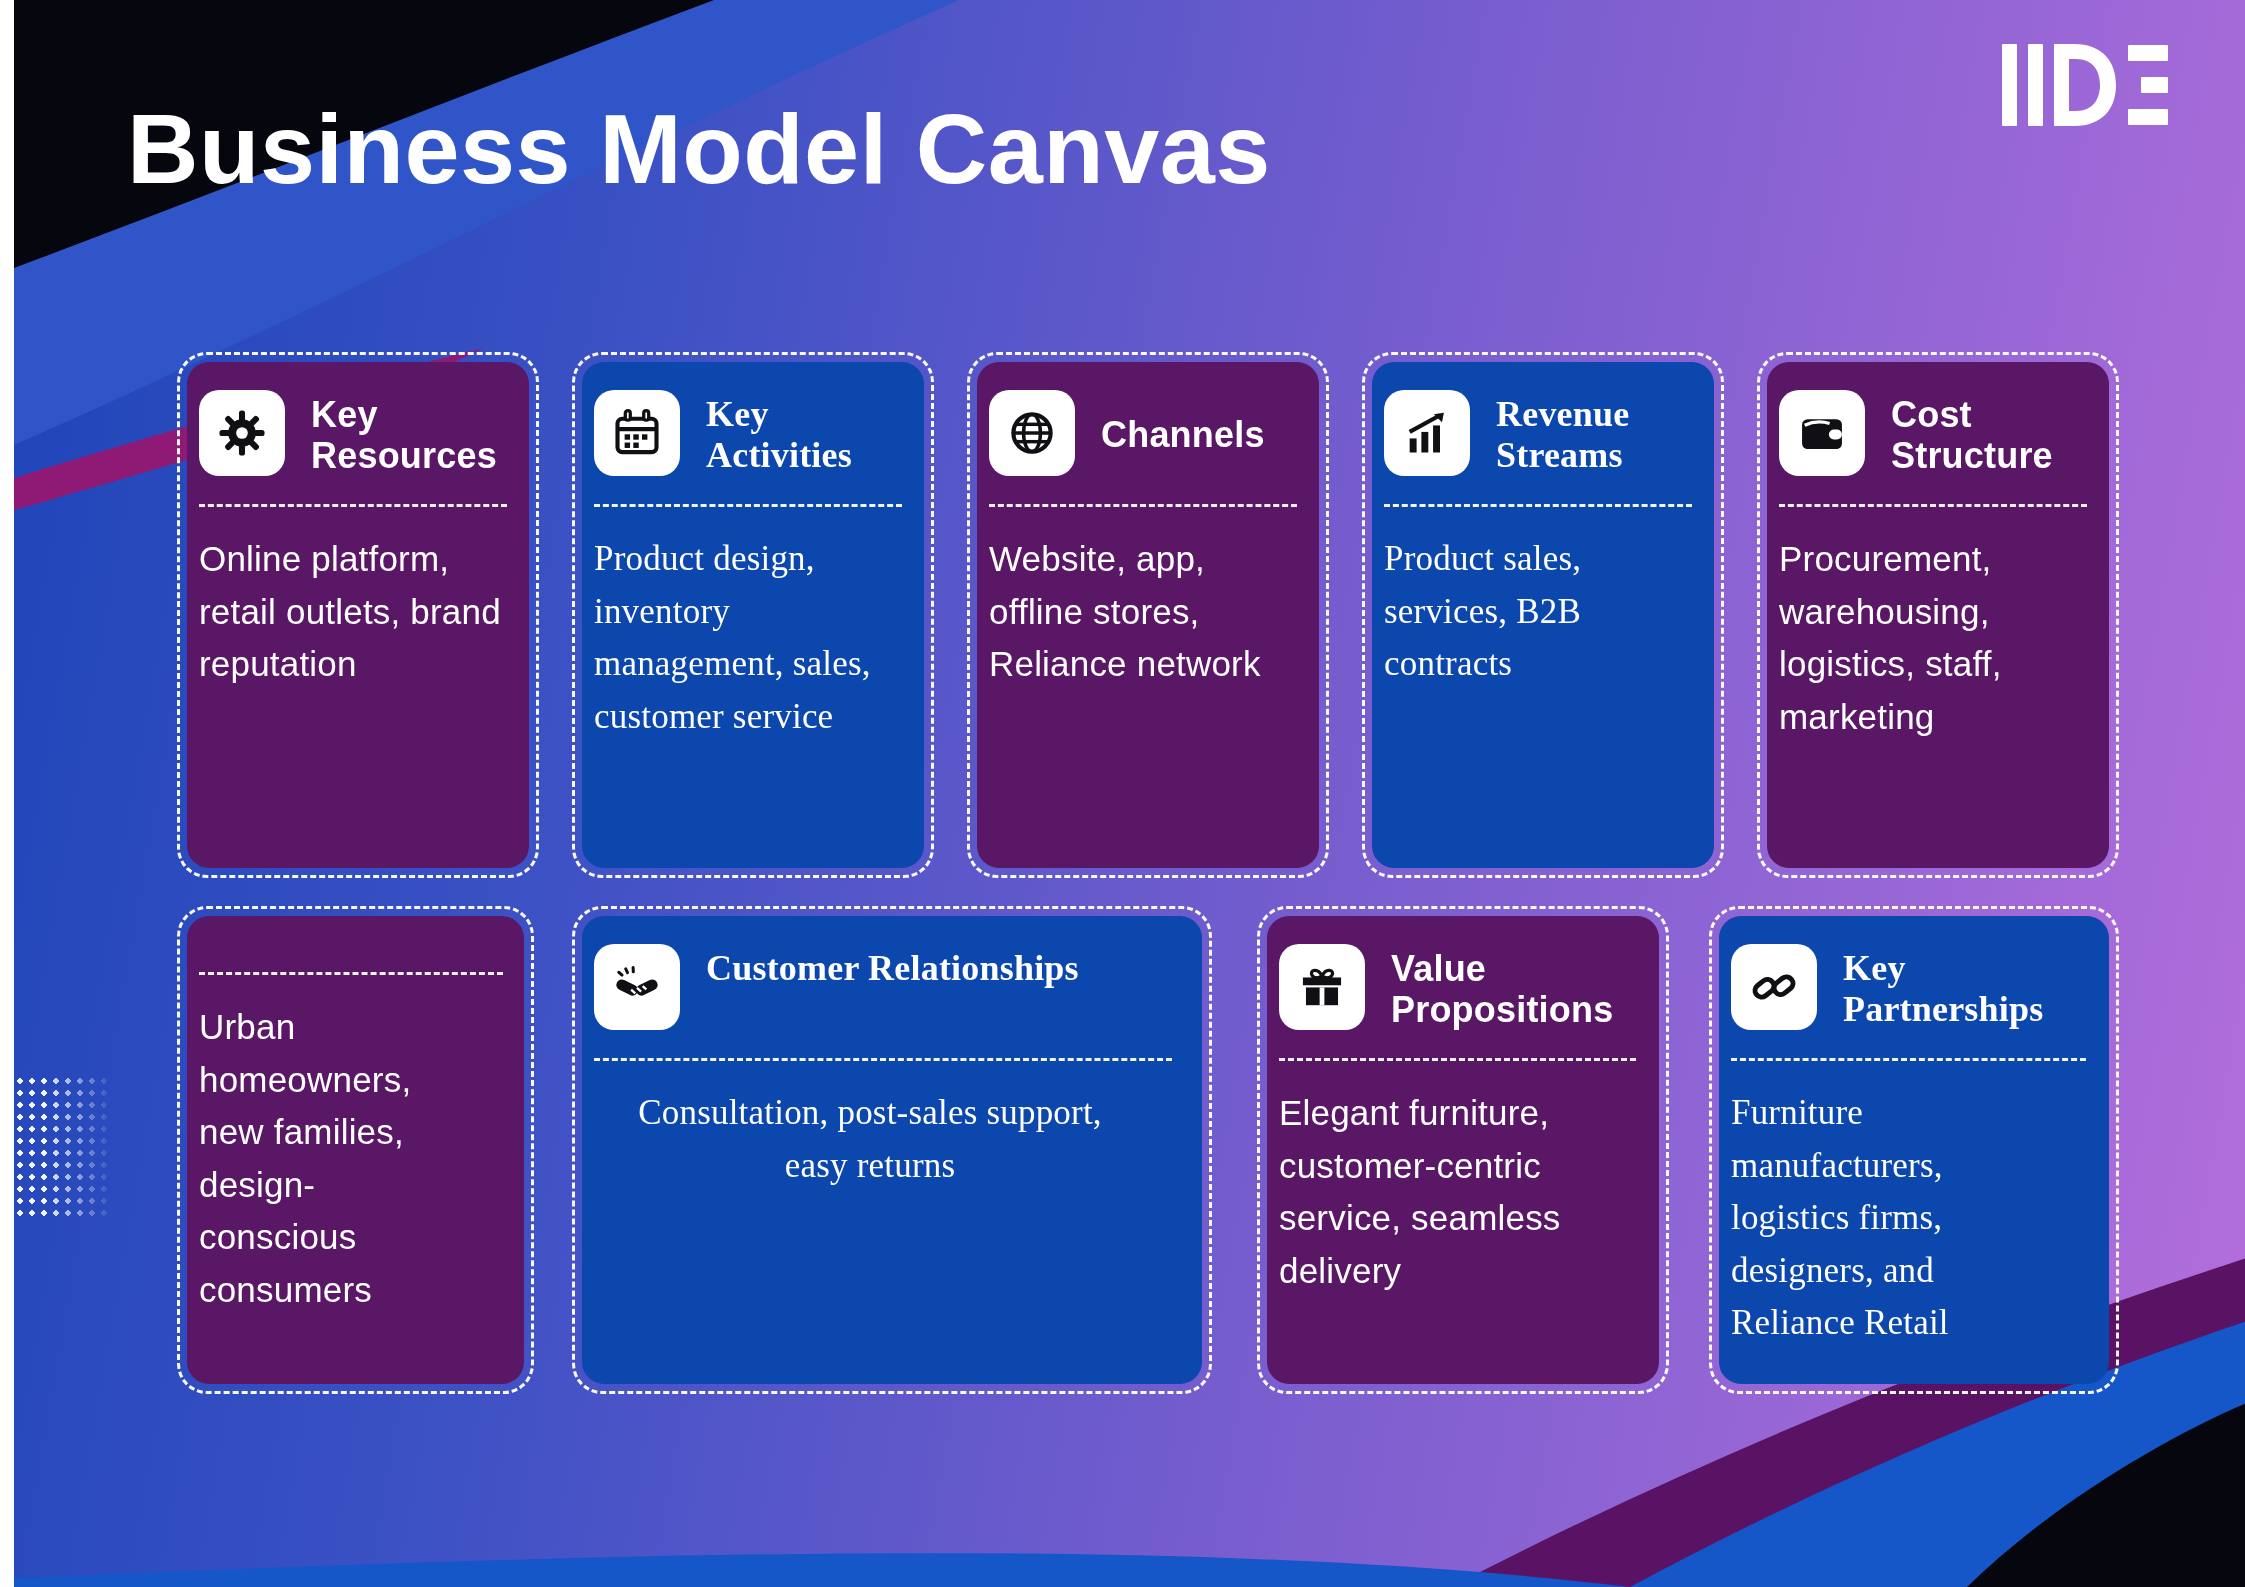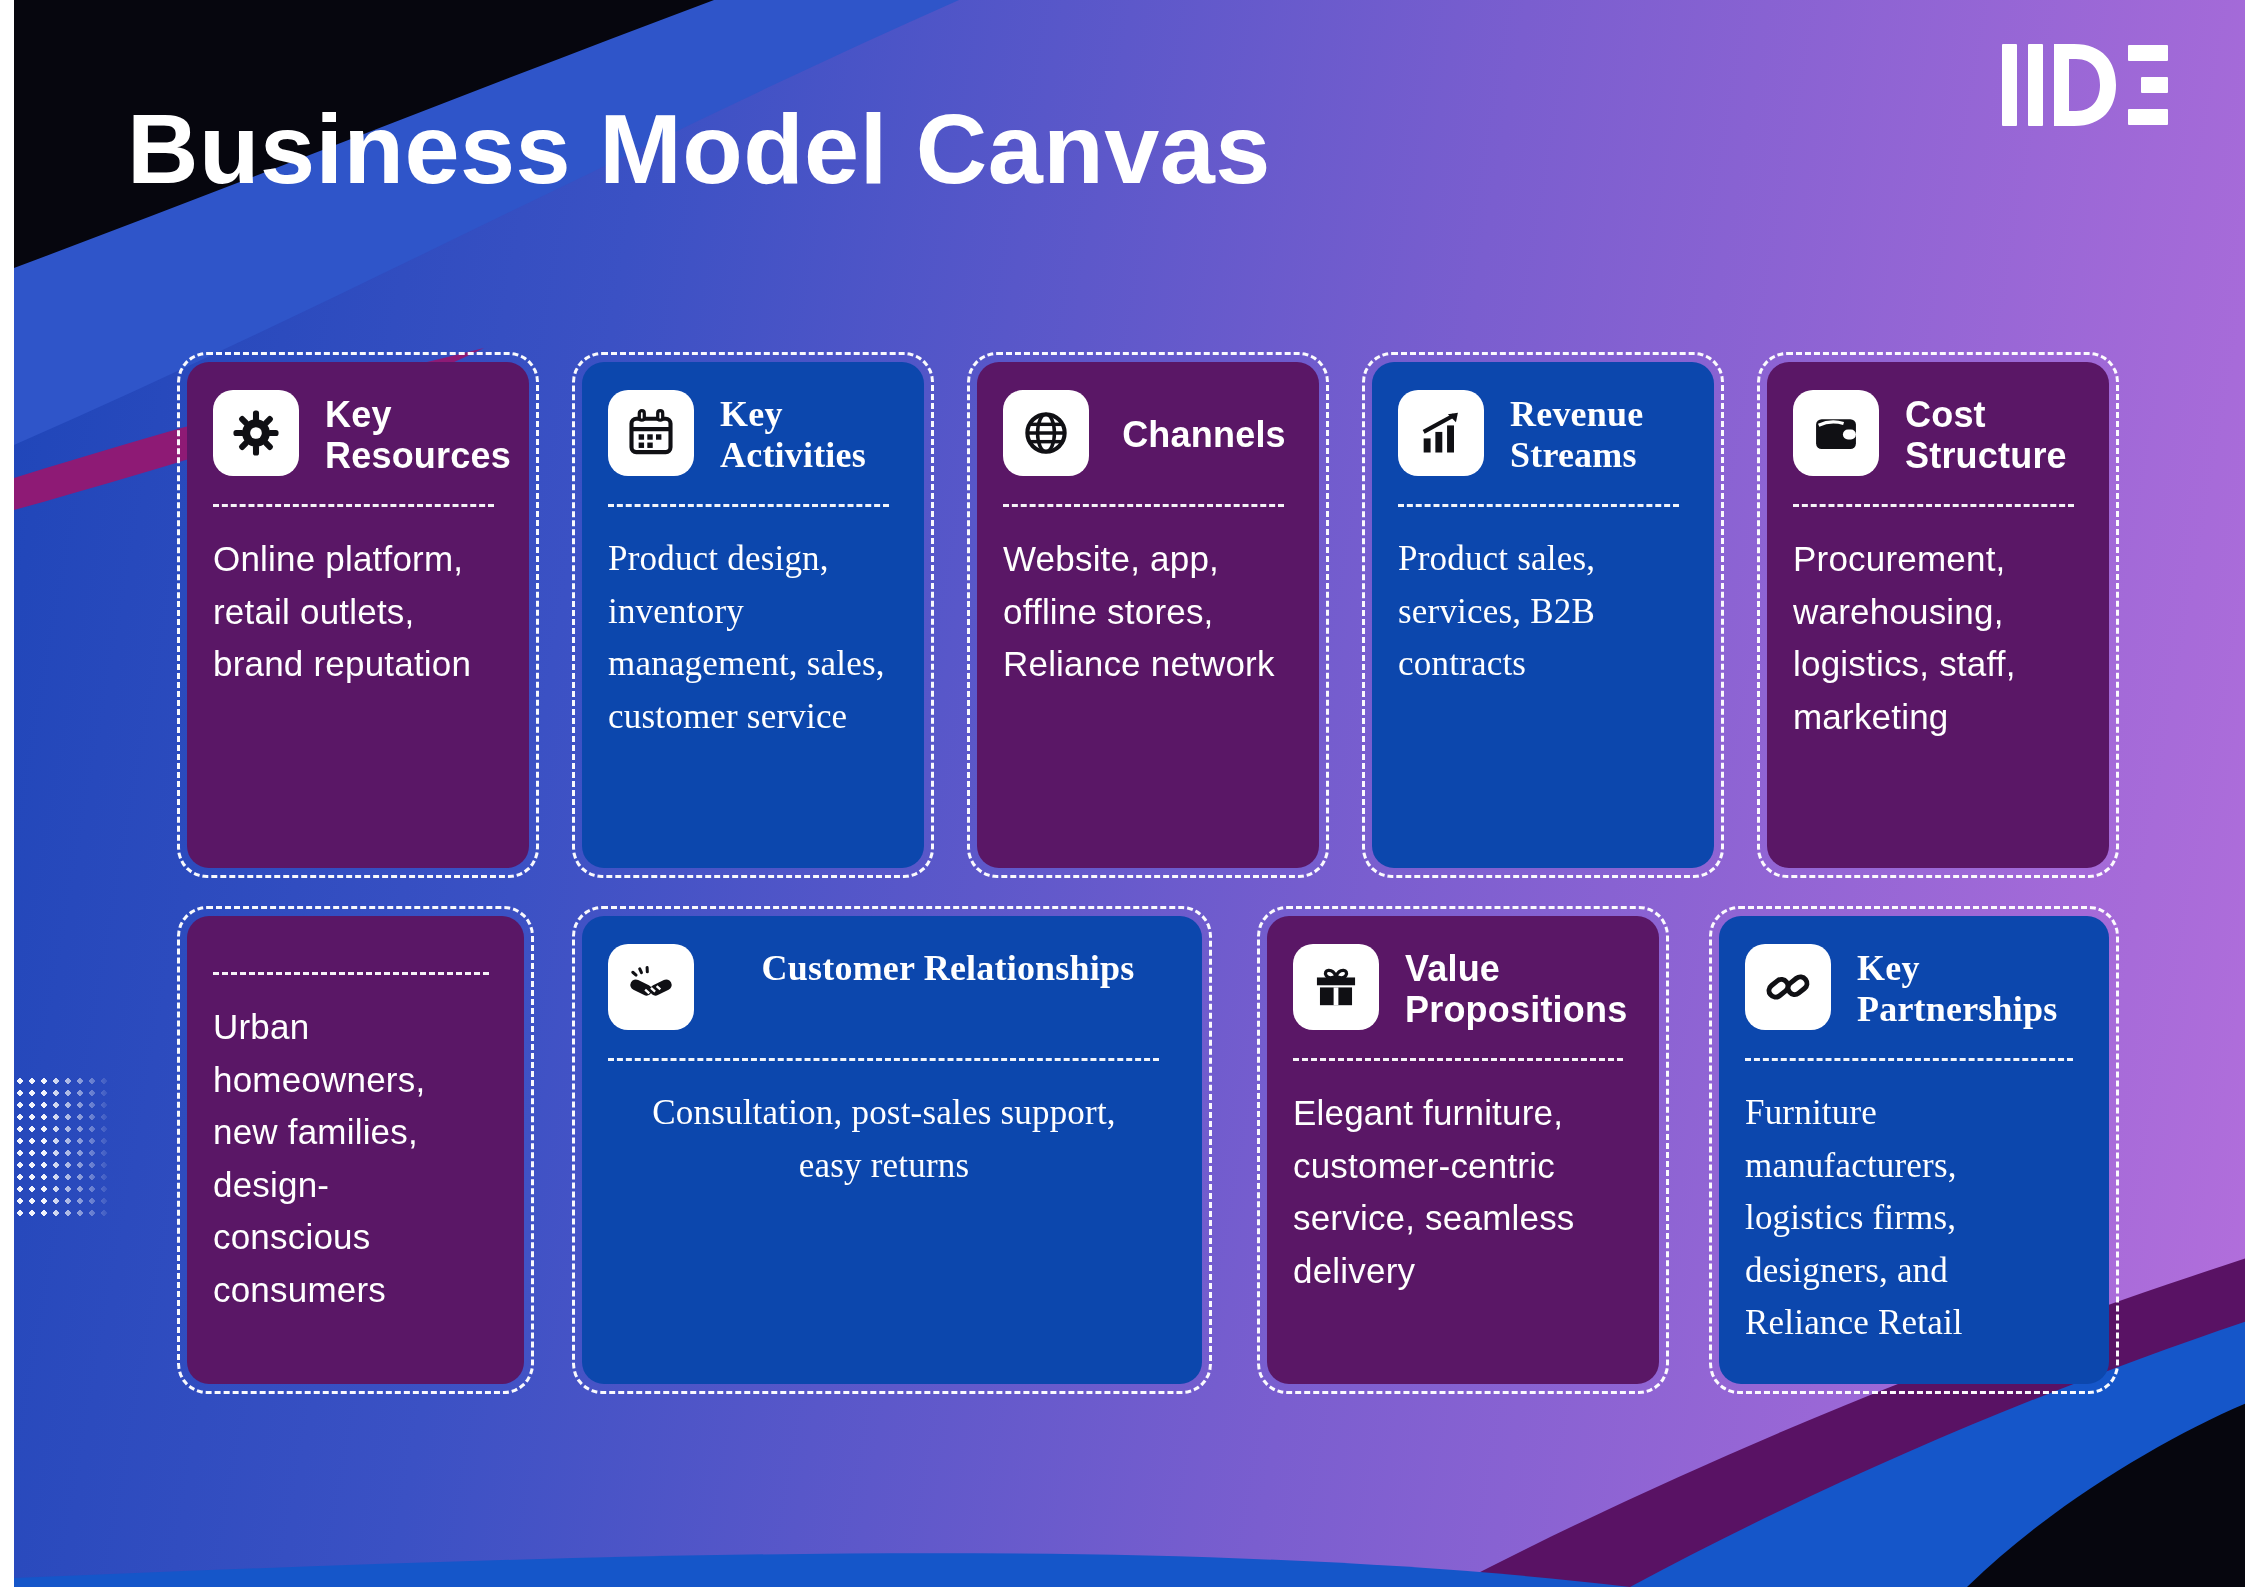--- a/index.html
+++ b/index.html
@@ -35,35 +35,35 @@
   .logo .ee .e1,.logo .ee .e3{width:40px;}
   .logo .ee .e2{width:27px;}
 
   
   .card{
     position:absolute;border:3px dashed rgba(255,255,255,.97);border-radius:30px;padding:7px;
     box-sizing:border-box;
   }
   .card-inner{
     width:100%;height:100%;border-radius:22px;box-sizing:border-box;
-    padding:28px 26px;color:#fff;
+    padding:28px 12px;color:#fff;
   }
   .card.purple .card-inner{background:#5a1766;}
   .card.blue   .card-inner{background:#0c47ad;font-family:Liberation Serif, serif;}
   .card-header{display:flex;align-items:flex-start;gap:26px;}
   .card.v-center .card-header{align-items:center;}
   .icon-tile{
     flex:0 0 auto;width:86px;height:86px;background:#fff;border-radius:20px;
     display:flex;align-items:center;justify-content:center;
   }
   .icon-tile svg{width:52px;height:52px;display:block;}
   .card-title{
     font-size:36px;font-weight:bold;line-height:1.14;padding-top:4px;letter-spacing:.2px;
   }
-  .card.center-title .card-title{flex:1;text-align:center;}
+  .card.center-title .card-title{flex:1;text-align:left;}
   .card-divider{
     margin-top:28px;width:97%;border-top:3px dashed rgba(255,255,255,.95);height:0;
   }
   .card-body{
     margin-top:26px;font-size:35px;line-height:1.5;letter-spacing:.2px;font-weight:normal;
   }
   
   .c1{left:163px;top:352px;width:362px;height:526px;}
   .c2{left:558px;top:352px;width:362px;height:526px;}
   .c3{left:953px;top:352px;width:362px;height:526px;}

